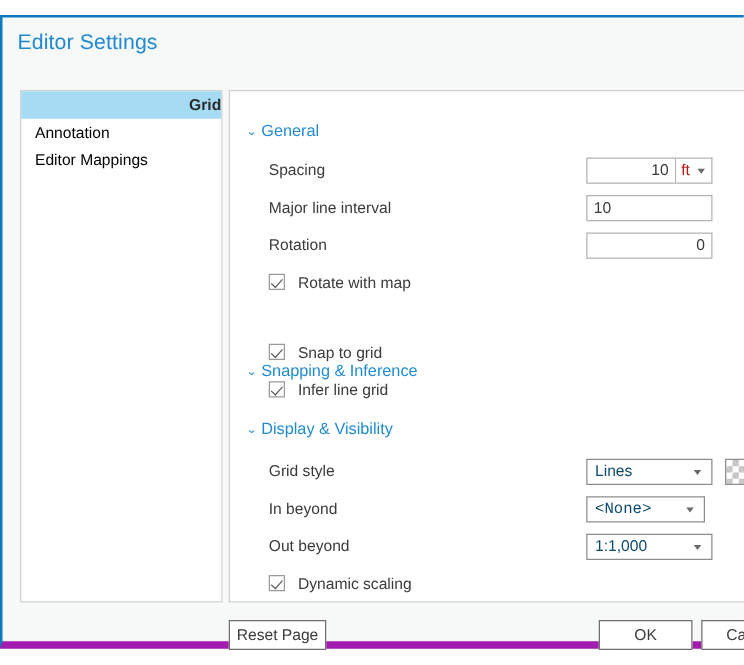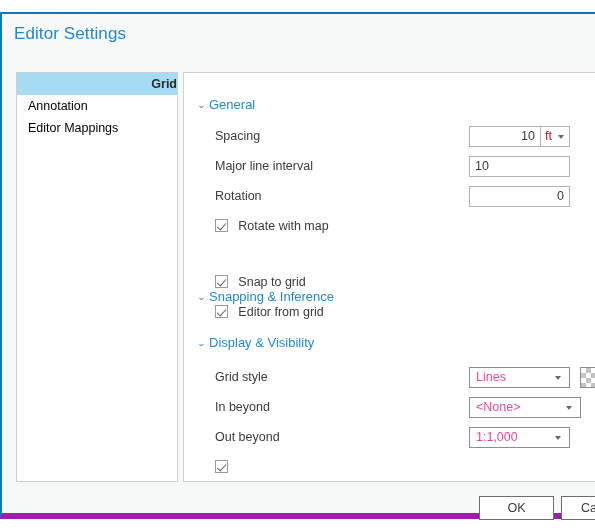--- a/index.html
+++ b/index.html
@@ -159,21 +159,21 @@
   }
 
   .select {
     position: absolute;
     height: 21px;
     border: 1px solid #8d8d8d;
     background: #ffffff;
     box-sizing: border-box;
     font-size: 12.5px;
     line-height: 19px;
-    color: #ec4899;
+    color: #0c4a6e;
     padding-left: 6px;
     white-space: nowrap;
   }
   .select .caret {
     position: absolute;
     right: 8px;
     top: 8px;
     width: 0; height: 0;
     border-left: 3.5px solid transparent;
     border-right: 3.5px solid transparent;
@@ -307,55 +307,57 @@
         <span class="chev">⌄</span><span>Snapping &amp; Inference</span>
       </div>
 
       <div class="checkrow" style="top:202px;">
         <span class="cbox checked"></span>
         <span class="cbox-label">Snap to grid</span>
       </div>
 
       <div class="checkrow" style="top:232px;">
         <span class="cbox checked"></span>
-        <span class="cbox-label">Editor from grid</span>
+        <span class="cbox-label">Infer line grid</span>
       </div>
 
       <div class="section-header" style="top:262px;">
         <span class="chev">⌄</span><span>Display &amp; Visibility</span>
       </div>
 
       <div class="row" style="top:294px;">
         <span class="row-label">Grid style</span>
         <div class="select" style="left:285px; top:0; width:101px;">
           <span>Lines</span>
           <span class="caret"></span>
         </div>
         <div class="swatch" style="left:396px; top:0;"></div>
       </div>
 
       <div class="row" style="top:324px;">
         <span class="row-label">In beyond</span>
-        <div class="select" style="left:285px; top:0; width:112px;">
+        <div class="select" style="left:285px; top:0; width:95px;font-family:Liberation Mono, monospace;">
           <span>&lt;None&gt;</span>
           <span class="caret"></span>
         </div>
       </div>
 
       <div class="row" style="top:354px;">
         <span class="row-label">Out beyond</span>
         <div class="select" style="left:285px; top:0; width:101px;">
           <span>1:1,000</span>
           <span class="caret"></span>
         </div>
       </div>
 
       <div class="checkrow" style="top:387px;">
         <span class="cbox checked"></span>
+        <span class="cbox-label">Dynamic scaling</span>
       </div>
 
     </div>
 
+    <div class="btn" id="reset-page-button">Reset Page</div>
     <div class="btn" id="ok-button">OK</div>
     <div class="btn" id="cancel-button">Cancel</div>
 
   </div>
 </div>
 
 </body></html>

